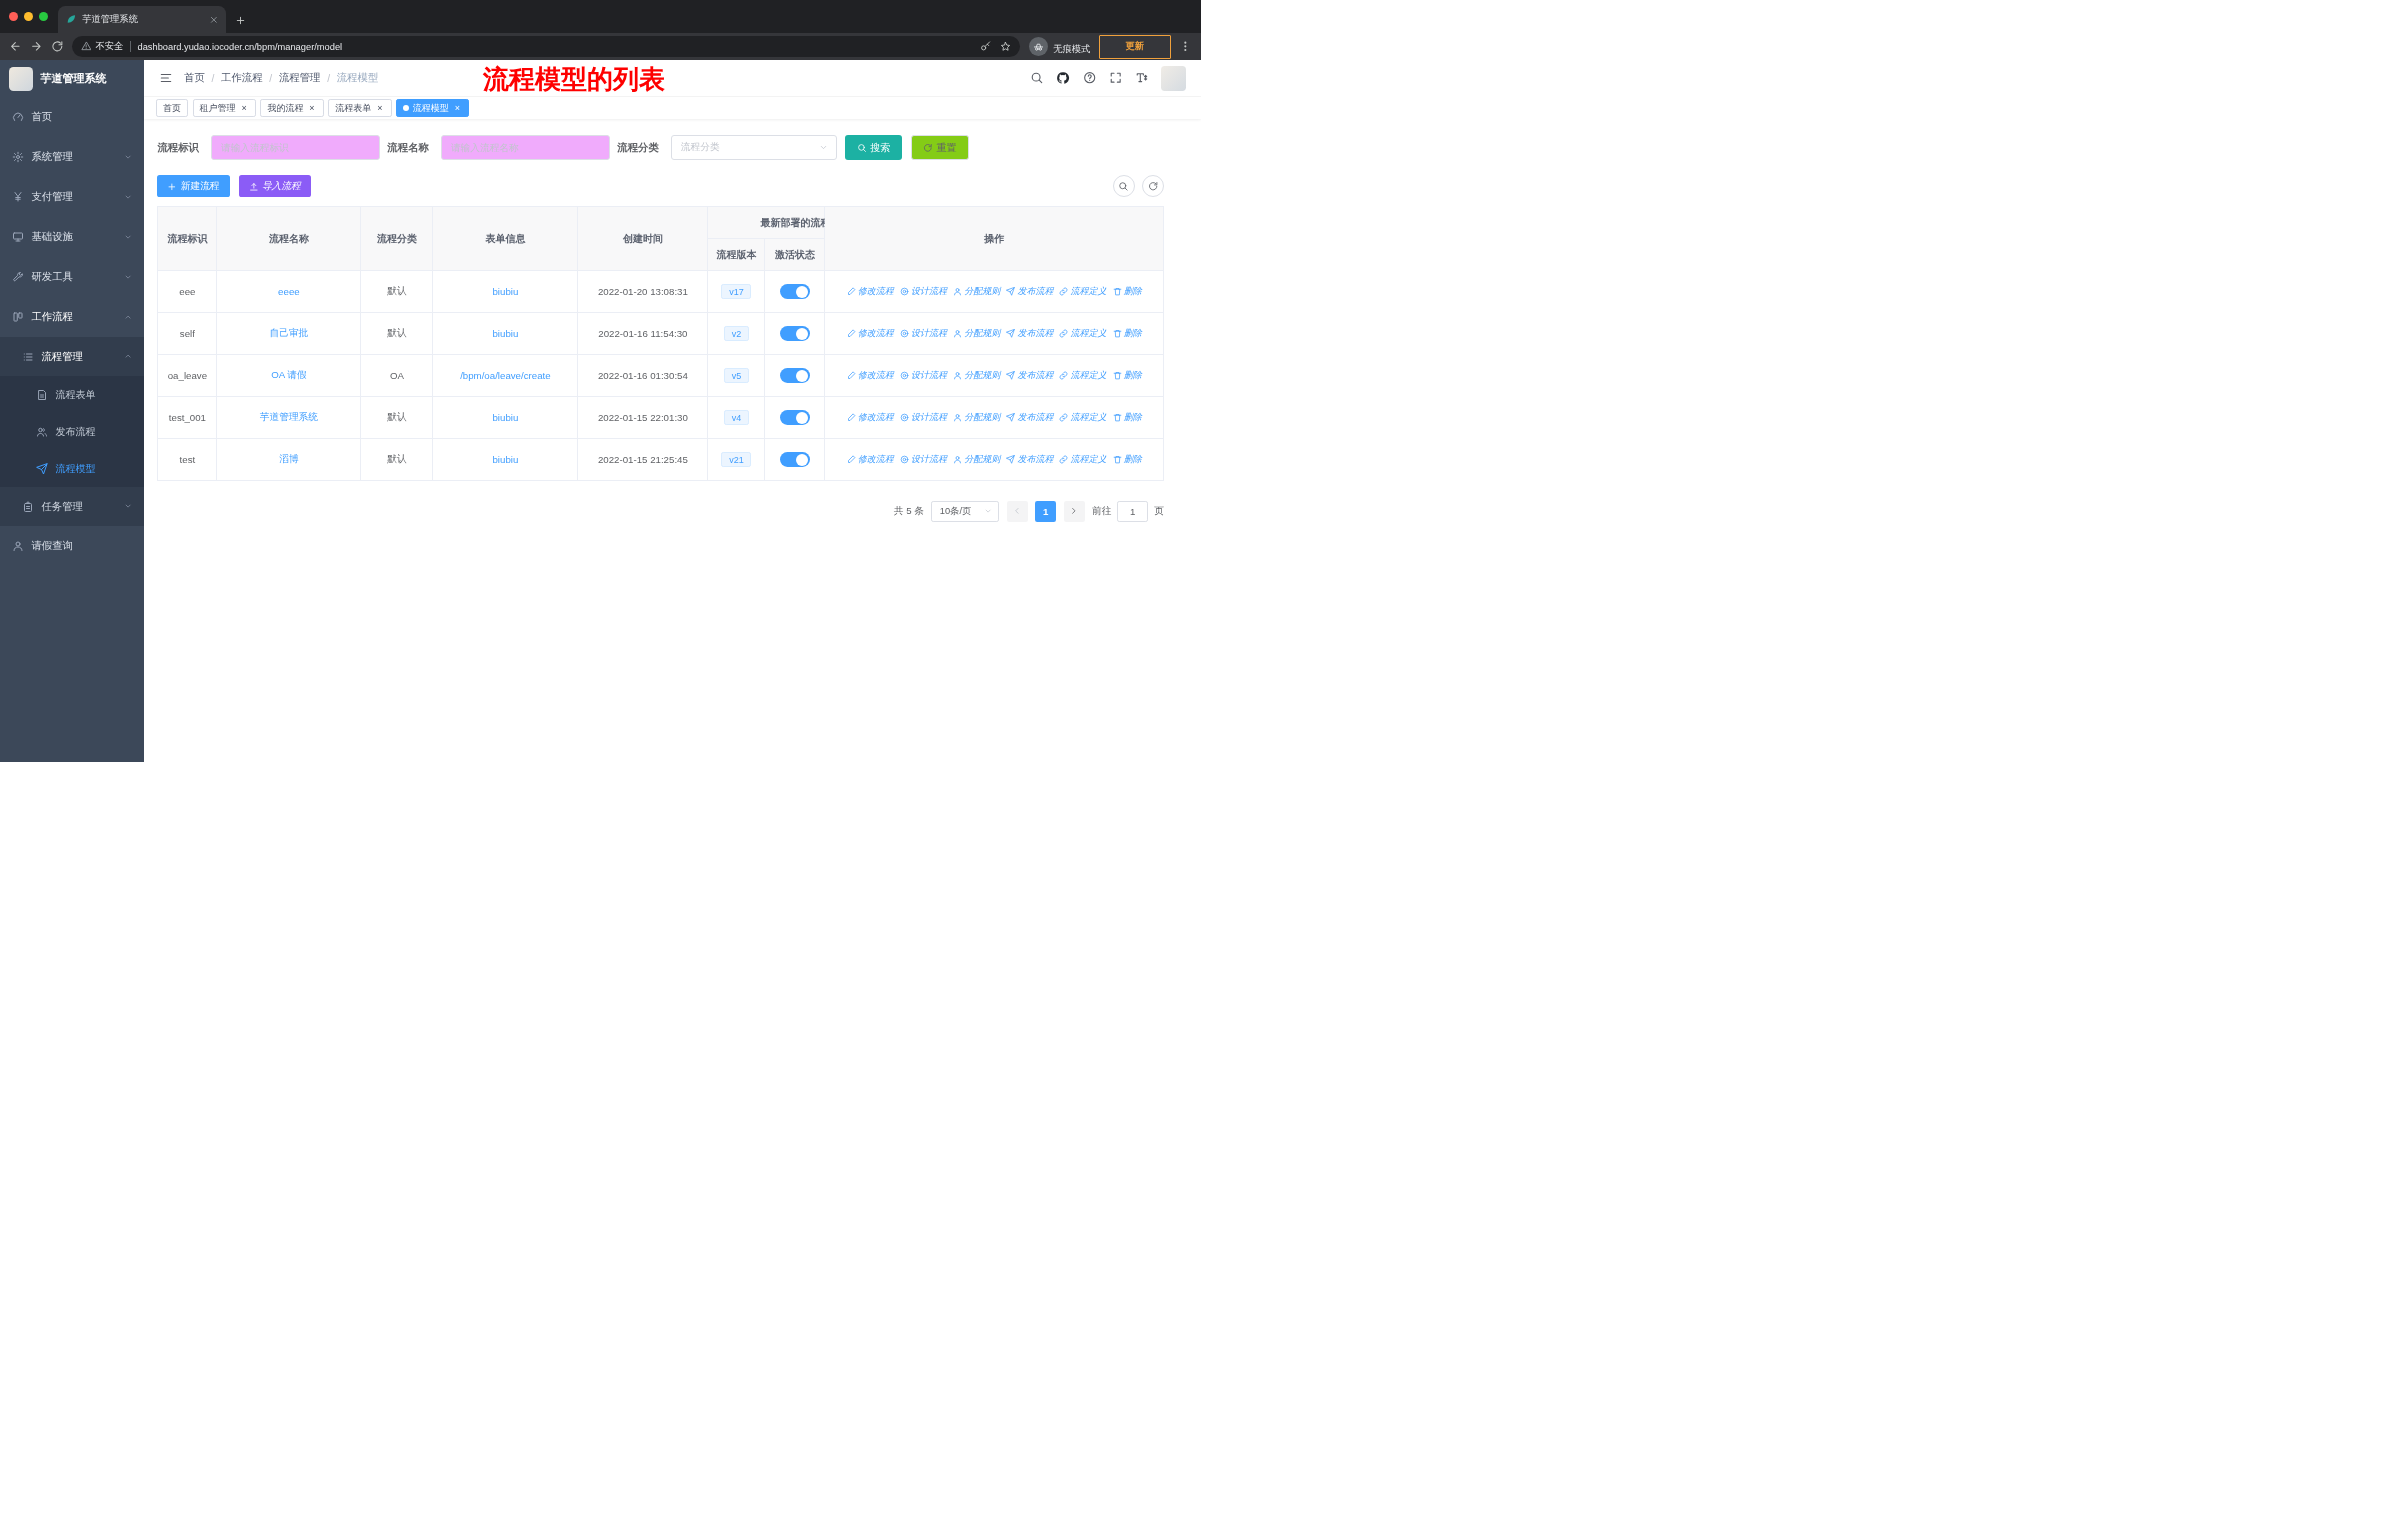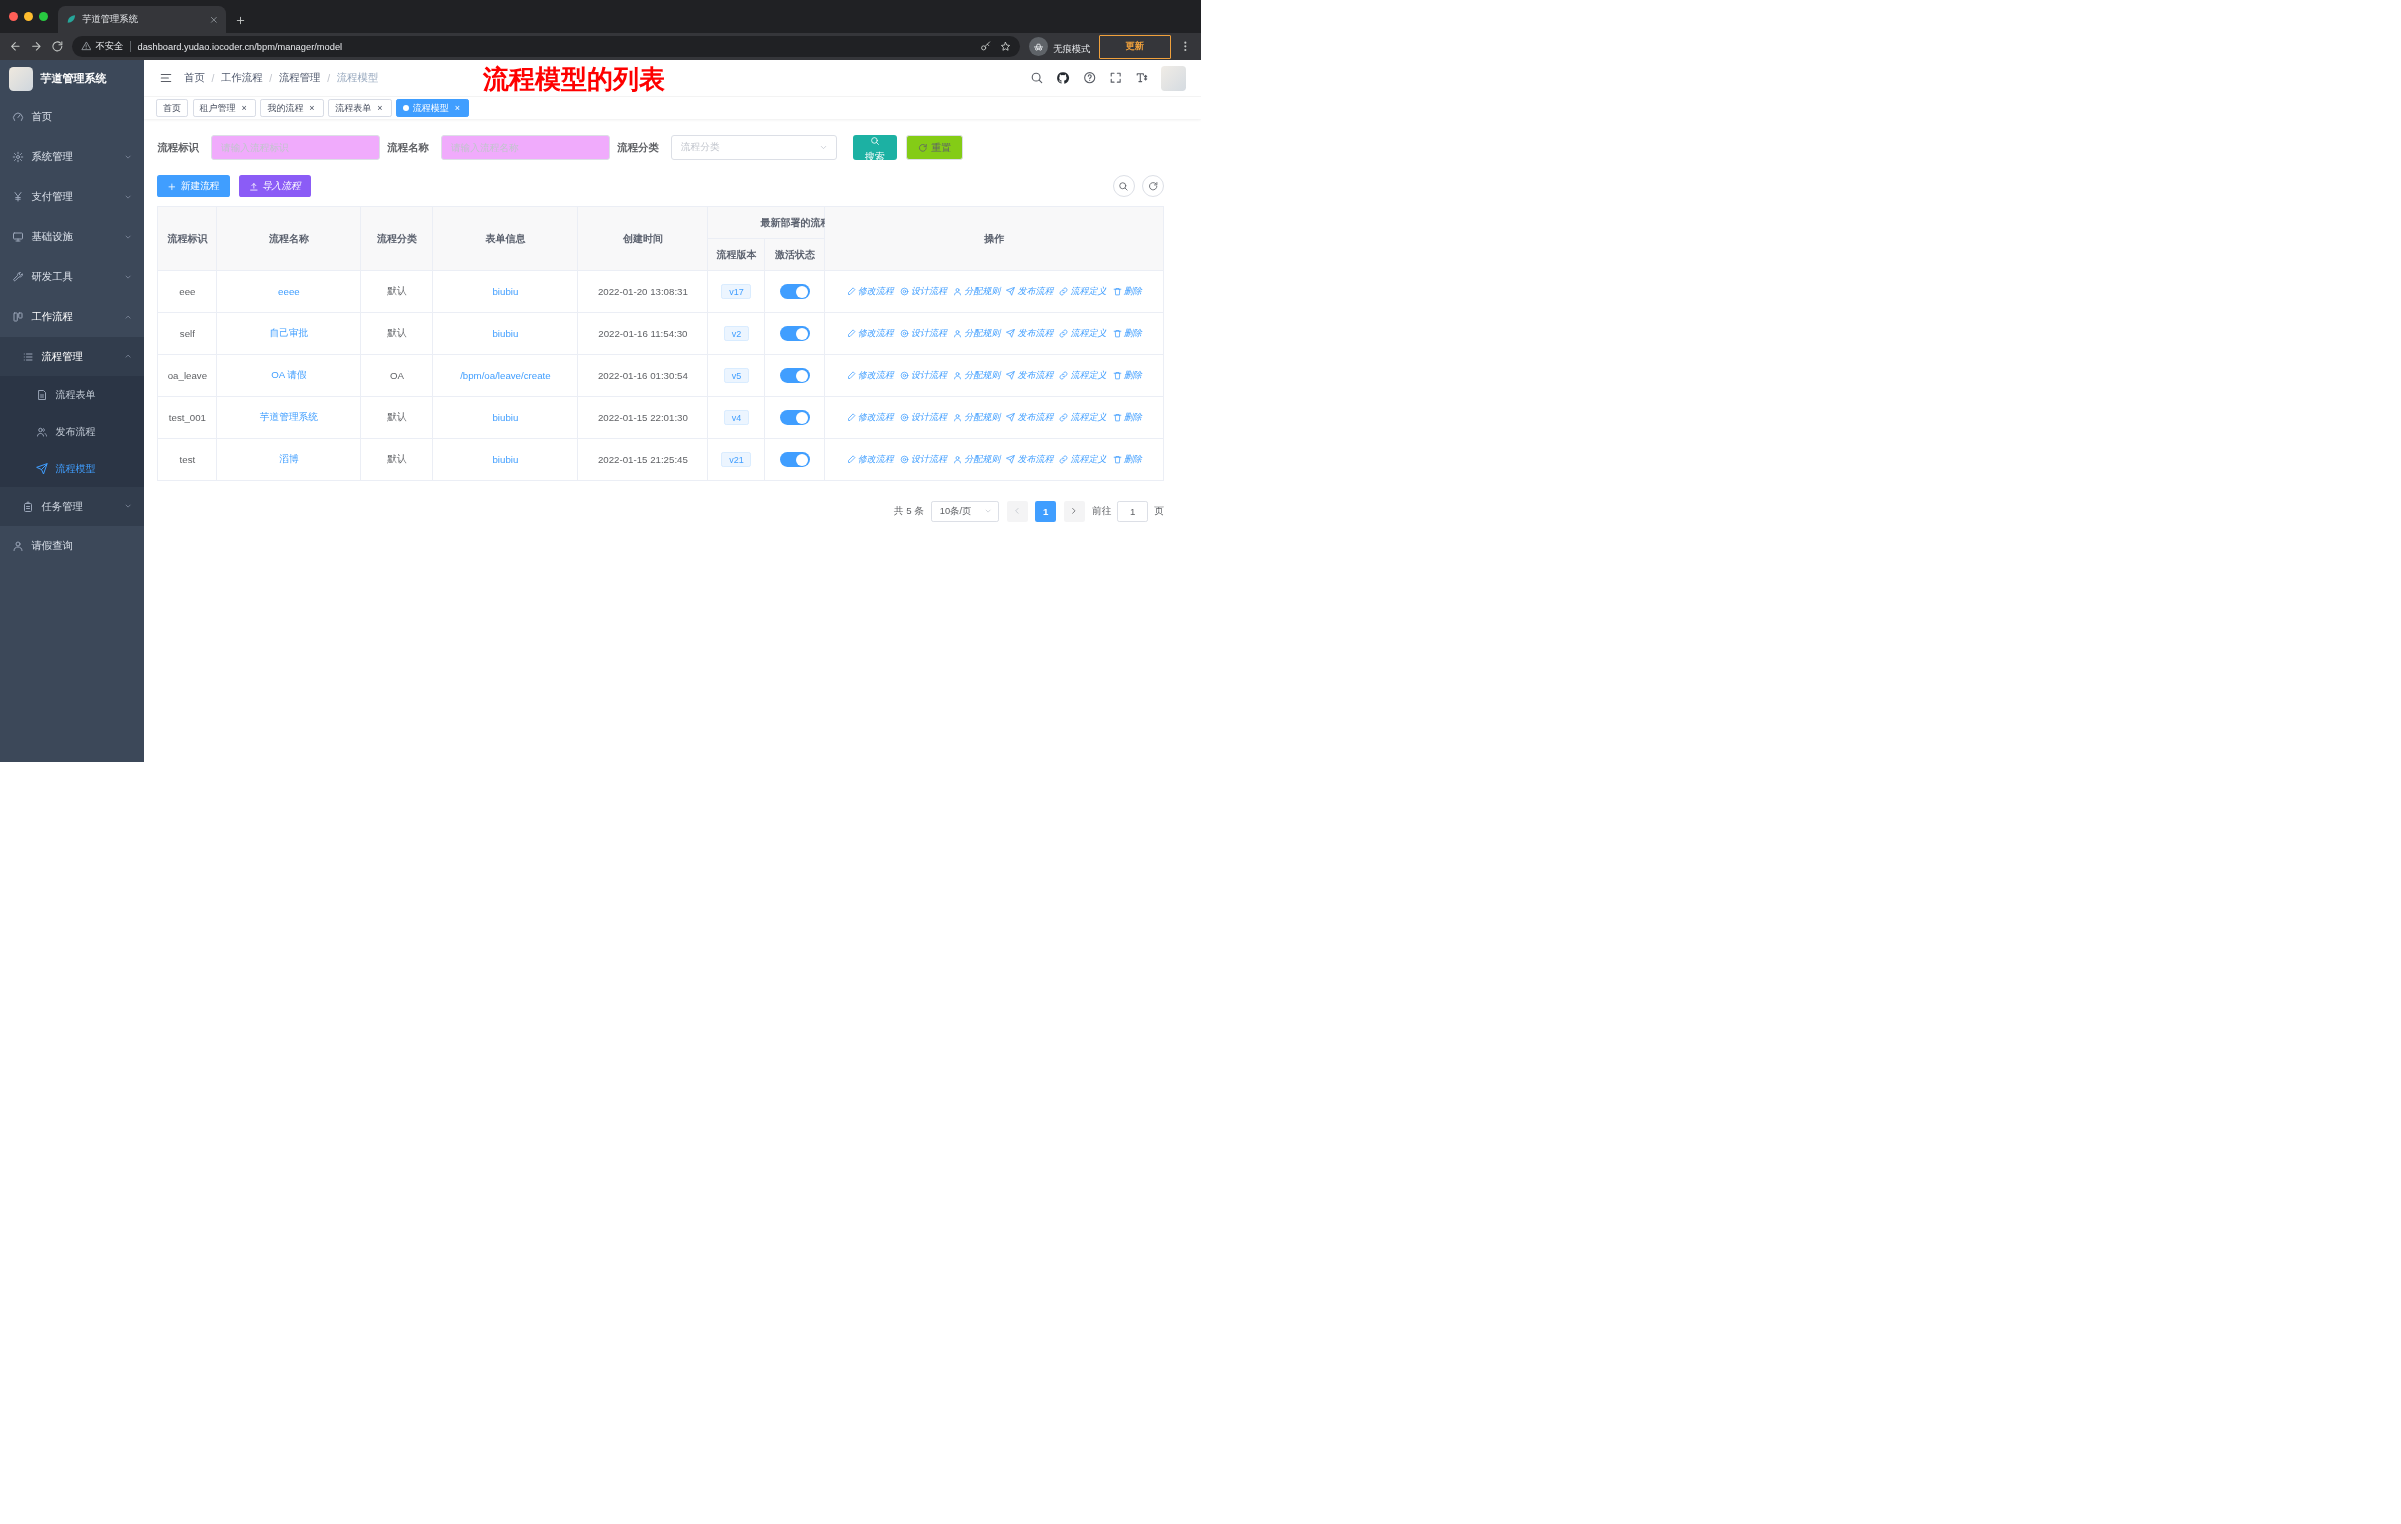--- a/index.html
+++ b/index.html
@@ -63,21 +63,21 @@
 
 .content{flex:1;padding:16.4px 37px 0 13.4px;position:relative;min-width:0;}
 .filter{display:flex;align-items:center;margin-bottom:15px;}
 .flabel{font-size:10.4px;font-weight:700;color:#606266;margin-right:12px;white-space:nowrap;}
 .finput{width:169px;height:25px;border:0.7px solid #dcdfe6;border-radius:3px;padding:0 9px;font-size:9.7px;color:#606266;outline:none;background:#f0abfc;margin-right:7.4px;}
 .finput::placeholder{color:#c0c4cc;}
 .fselect{width:166px;height:25px;border:0.7px solid #dcdfe6;border-radius:3px;padding:0 7.4px 0 9px;display:flex;align-items:center;color:#c0c4cc;font-size:9.7px;background:#fff;cursor:pointer;}
 .fselect .chev{margin-left:auto;color:#c0c4cc;font-size:9px;}
 .btn{display:inline-flex;align-items:center;gap:3.7px;border-radius:3px;font-size:10px;height:25px;padding:0 11px;cursor:pointer;border:0.7px solid transparent;background:#84cc16;}
 .btn .ic{font-size:9.7px;}
-.btn-search{background:#1cb1a3;color:#fff;margin-left:16px;flex-direction:column;}
+.btn-search{background:#1cb1a3;color:#fff;margin-left:8px;}
 .btn-reset{color:#606266;border-color:#dcdfe6;margin-left:9px;}
 .btnrow{display:flex;align-items:center;margin-bottom:9px;}
 .btn-sm{height:22px;padding:0 9px;font-size:9.7px;border-radius:2.6px;}
 .btn-create{background:#409eff;color:#fff;}
 .btn-import{background:#8b5cf6;color:#fff;margin-left:9px;font-style:italic;}
 .right-tools{margin-left:auto;display:flex;gap:7.4px;}
 .tool-circle{width:22px;height:22px;border-radius:50%;border:0.7px solid #dcdfe6;background:#fff;color:#5f6368;display:flex;align-items:center;justify-content:center;font-size:10.4px;cursor:pointer;}
 
 
 .tbl{width:100%;border-collapse:collapse;table-layout:fixed;font-size:9.7px;color:#606266;}

